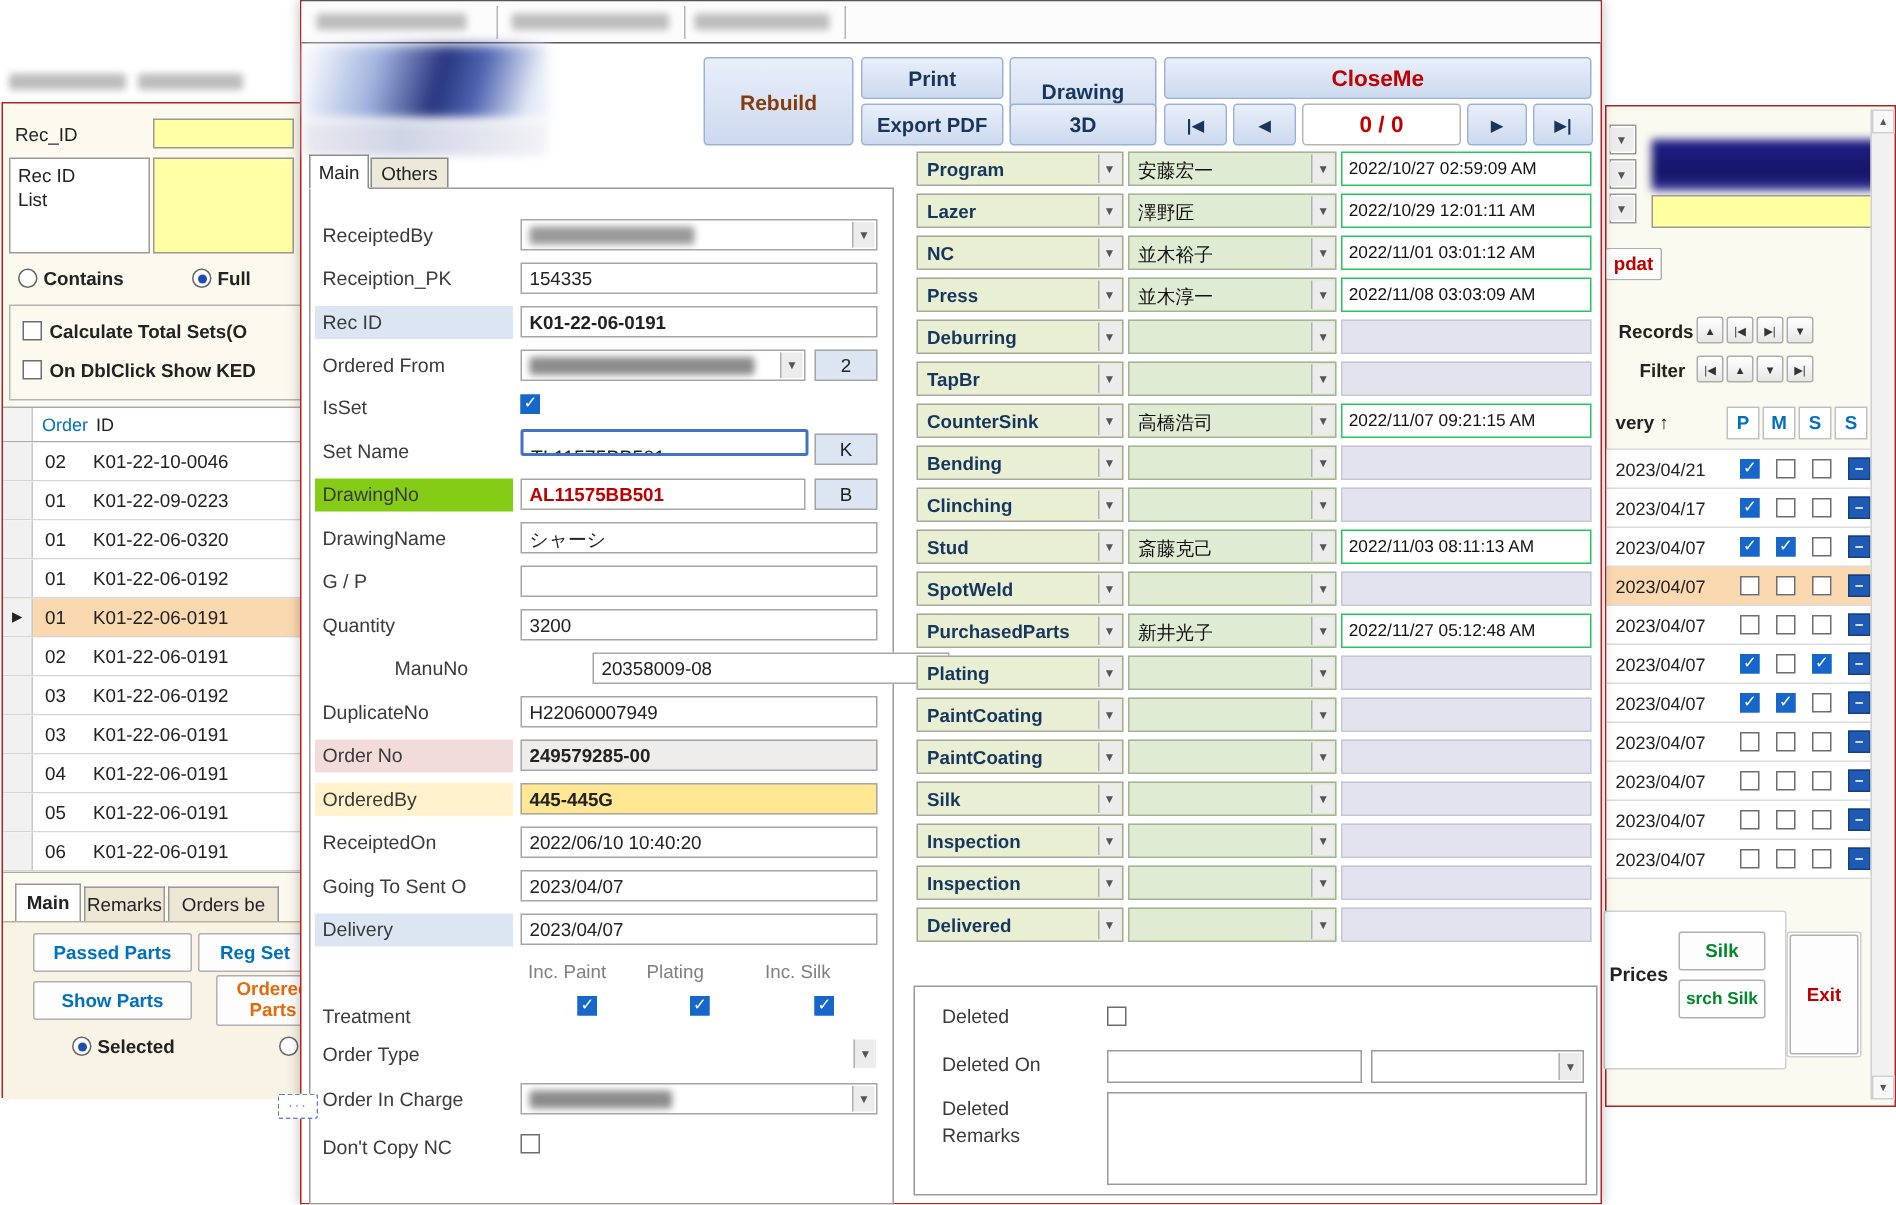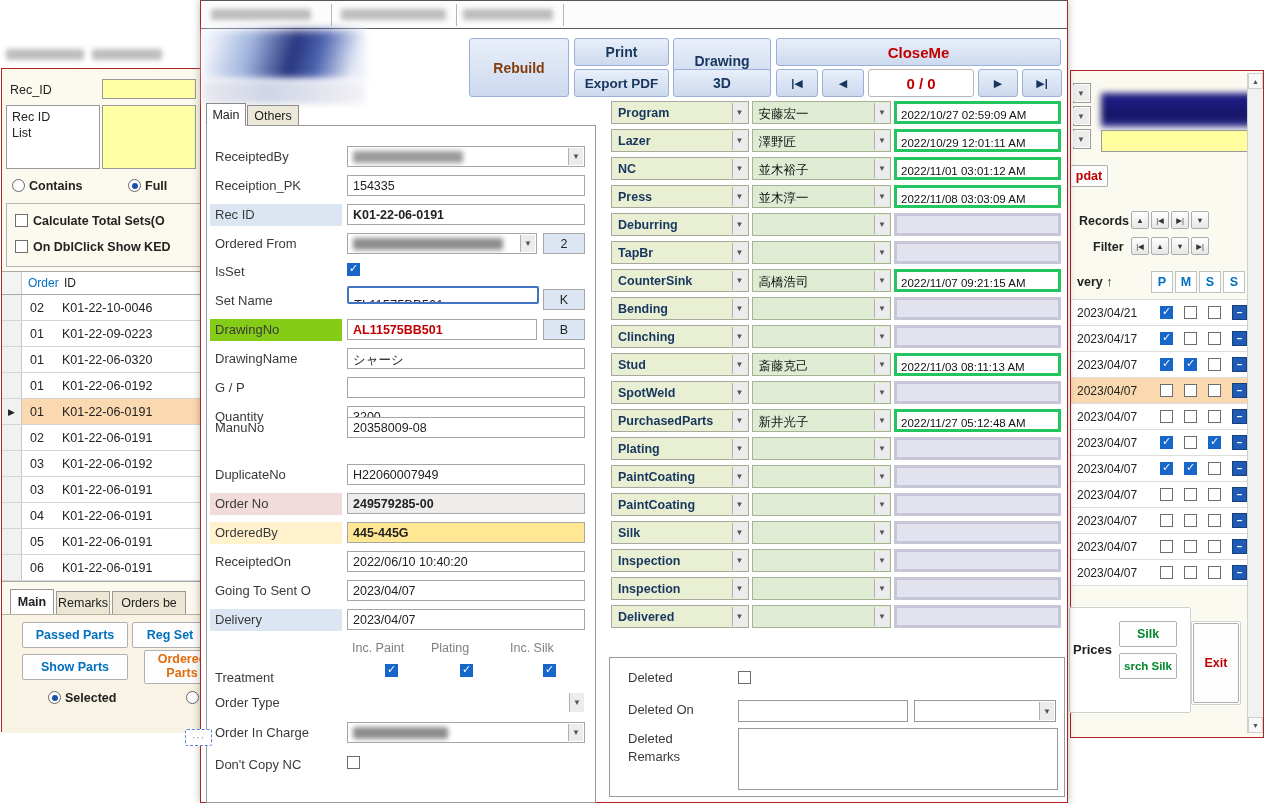--- a/index.html
+++ b/index.html
@@ -94,21 +94,21 @@
   .focused { border:2px solid var(--focus-blue,#4472c4); border-radius:2px; height:18px; width:192px;
     font-size:13px; padding-top:9px; }
   .cbh { position:absolute; top:3px; font-size:12.5px; color:#7f7f7f; }
 
   .proc { position:absolute; left:410px; top:100px; width:450px; }
   .prow { display:flex; gap:3px; height:23px; margin-bottom:5px; }
   .pcombo { width:145px; position:relative; background:var(--proc-label-bg,#e9efd3); border:1px solid #a8a89c;
     font-weight:bold; color:var(--navy,#17365d); font-size:12.5px; padding:4px 0 0 6px; }
   .pname { width:147px; position:relative; background:var(--proc-name-bg,#dfecd3); border:1px solid #a3b394;
     font-size:12.5px; padding:4px 0 0 6px; color:#111; white-space:nowrap; overflow:hidden; }
-  .pts { width:176px; border:3px solid #22c55e; background:#fff; font-size:11.5px; padding:5px 0 0 4px;
+  .pts { width:176px; border:1px solid #22c55e; background:#fff; font-size:11.5px; padding:5px 0 0 4px;
     color:#111; white-space:nowrap; overflow:hidden; }
   .pts.on { background:var(--empty-bg,#e3e3f0); border-color:#c6c6d6; }
 
   #mw-del { position:absolute; left:408px; top:656px; width:456px; height:140px;
     border:1px solid #9a9a9a; background:#fff; }
   .dlabel { position:absolute; left:18px; font-size:13px; color:#3a3a3a; }
 
   
   #win-right { left:1070px; top:70px; width:194px; height:668px; z-index:1;
     border:1px solid var(--win-border,#b22222); background:#fbfaf0; }
@@ -467,21 +467,21 @@
         <div class="finput"></div>
       </div>
       <div class="frow" style="top:222px;">
         <span class="flabel">DrawingName</span>
         <div class="finput">シャーシ</div>
       </div>
       <div class="frow" style="top:280px;">
         <span class="flabel">Quantity</span>
         <div class="finput">3200</div>
       </div>
-      <div class="frow" style="top:291px;">
+      <div class="frow" style="top:309px;margin-left:48px;">
         <span class="flabel">ManuNo</span>
         <div class="finput">20358009-08</div>
       </div>
       <div class="frow" style="top:338px;">
         <span class="flabel">DuplicateNo</span>
         <div class="finput">H22060007949</div>
       </div>
       <div class="frow" style="top:367px;">
         <span class="flabel boxed bg-pink">Order No</span>
         <div class="finput" style="background:#efecec;font-weight:bold;">249579285-00</div>

